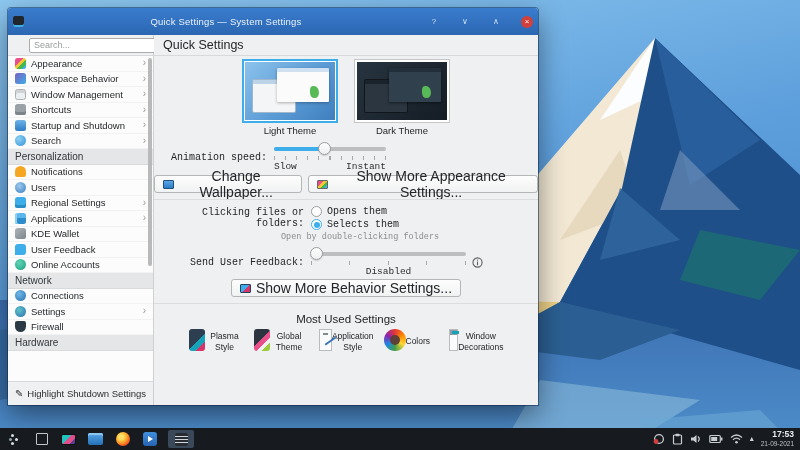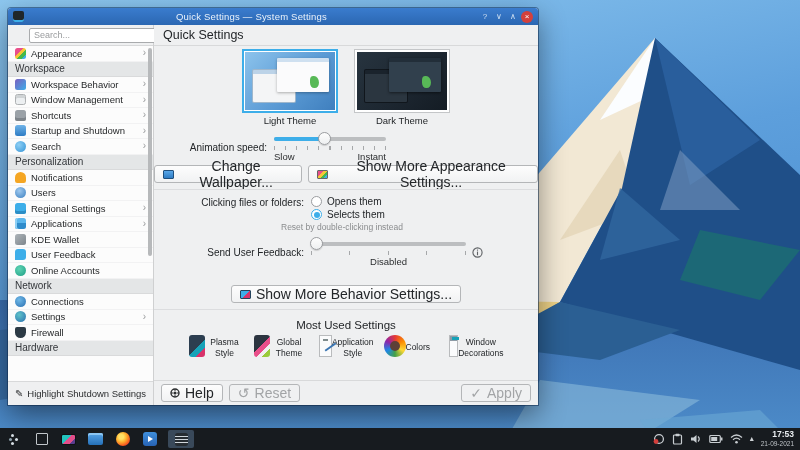--- a/index.html
+++ b/index.html
@@ -5,22 +5,22 @@
   * { margin:0; padding:0; box-sizing:border-box; }
   html,body { width:800px; height:450px; overflow:hidden; }
   body { font-family:"Liberation Sans", sans-serif; }
   #stage { position:relative; width:800px; height:450px; overflow:hidden; background:#5b9bd5; }
   #wallpaper { position:absolute; inset:0; }
 
   
   .window { position:absolute; left:8px; top:8px; width:530px; height:397px;
     background:#eff0f1; box-shadow:0 10px 28px rgba(0,0,0,.45), 0 0 0 1px rgba(18,55,100,.55);
     border-radius:3px 3px 0 0; display:flex; flex-direction:column; }
-  .titlebar { height:17px; background:linear-gradient(#3a7cce,#2b67b2); border-radius:3px 3px 0 0;
-    display:flex; align-items:center; padding:0 5px; color:#eaf2fb; font-size:9.5px; gap:2px; }
+  .titlebar { height:27px; background:linear-gradient(#3a7cce,#2b67b2); border-radius:3px 3px 0 0;
+    display:flex; align-items:center; padding:0 5px; color:#eaf2fb; font-size:9.5px; gap:19px; }
   .win-icon { width:11px; height:11px; border-radius:2px; background:#20262b;
     box-shadow:inset 0 -2px 0 #3daee9; flex:none; }
   .tb-title { flex:1; text-align:center; letter-spacing:.2px; }
   .tb-btn { width:12px; text-align:center; color:#cfe0f2; font-size:8px; cursor:default; }
   .tb-close { width:12px; height:12px; border-radius:50%; background:#d3403c; color:#fff;
     font-size:8px; line-height:12px; text-align:center; }
 
   .win-body { flex:1; display:flex; min-height:0; }
 
   
@@ -63,21 +63,21 @@
   .prev.light { background:linear-gradient(135deg,#8cc3ec 0%,#5b9bd5 55%,#3f7fbe 100%); }
   .prev.dark  { background:linear-gradient(135deg,#27343f 0%,#1d2731 55%,#141c24 100%); }
   .mw { position:absolute; border-radius:1px; }
   .mw1l { left:8px; top:18px; width:42px; height:32px; background:#f4f5f6; box-shadow:0 0 0 1px #9fb7cc; border-top:4px solid #bcd3e8; }
   .mw2l { right:6px; top:6px; width:52px; height:34px; background:#fbfbfc; box-shadow:0 1px 3px rgba(0,0,0,.3); border-top:4px solid #cfe0f0; }
   .mw1d { left:8px; top:18px; width:42px; height:32px; background:#2b3640; box-shadow:0 0 0 1px #10161c; border-top:4px solid #1a232c; }
   .mw2d { right:6px; top:6px; width:52px; height:34px; background:#31404d; box-shadow:0 1px 3px rgba(0,0,0,.5); border-top:4px solid #222e39; }
   .blob { position:absolute; right:16px; top:24px; width:9px; height:12px; background:#58b957; border-radius:40% 60% 50% 50%; }
   .theme-label { margin-top:2px; font-size:9.5px; color:#232629; }
 
-  .form-row { display:flex; align-items:center; width:100%; }
+  .form-row { display:flex; align-items:center; width:100%;font-family:Liberation Mono, monospace; }
   .flabel { width:113px; text-align:right; font-size:10px; color:#232629; flex:none; }
   .gap { width:7px; flex:none; }
 
   .slider { position:relative; height:13px; }
   .track { position:absolute; top:5px; left:0; right:0; height:4px; border-radius:2px; background:#bcbec0; }
   .fill { position:absolute; top:5px; left:0; height:4px; border-radius:2px; background:#3daee9; }
   .handle { position:absolute; top:0; width:13px; height:13px; border-radius:50%;
     background:linear-gradient(#fdfdfd,#eef0f1); border:1px solid #9b9da0; box-shadow:0 1px 1px rgba(0,0,0,.15); }
   .ticks { height:4px; margin-top:1px; background-image:repeating-linear-gradient(90deg,#a6a8aa 0 1px,transparent 1px 11.1px); }
   .ticks.fb { background-image:repeating-linear-gradient(90deg,#a6a8aa 0 1px,transparent 1px 38.4px); }
@@ -209,21 +209,20 @@
           <input class="search" placeholder="Search..." style="">
           <div class="home">⌂</div>
         </div>
 
         <div class="side-list">
           <div class="s-item">
             <span class="si" style="background:linear-gradient(135deg,#e94f8a 0 38%,#f4c636 38% 58%,#45b94b 58% 78%,#3daee9 78%)"></span>
             <span>Appearance</span>
             <span class="arrow">›</span>
           </div>
-          <div class="s-sec">Workspace</div>
           <div class="s-item">
             <span class="si" style="background:linear-gradient(135deg,#7a5fc0,#3daee9)"></span>
             <span>Workspace Behavior</span>
             <span class="arrow">›</span>
           </div>
           <div class="s-item">
             <span class="si" style="background:#eceff1;border:1px solid #aeb1b3;box-shadow:inset 0 3px 0 #cfd3d5"></span>
             <span>Window Management</span>
             <span class="arrow">›</span>
           </div>
@@ -360,21 +359,21 @@
             <span class="gap"></span>
             <div class="opts">
               <label class="opt">
                 <span class="radio"></span>
                 <span>Opens them</span>
               </label>
               <label class="opt">
                 <span class="radio on"></span>
                 <span>Selects them</span>
               </label>
-              <div class="hint">Reset by double-clicking instead</div>
+              <div class="hint">Open by double-clicking folders</div>
             </div>
           </div>
 
           <div class="form-row" style="margin-top:5px">
             <span class="flabel" style="width:150px">Send User Feedback:</span>
             <span class="gap"></span>
             <div style="width:155px">
               <div class="slider">
                 <div class="track"></div>
                 <div class="handle" style="left:-1px"></div>
@@ -382,21 +381,21 @@
               <div class="ticks fb"></div>
               <div class="fb-value">Disabled</div>
             </div>
             <svg class="info-ic" viewBox="0 0 12 12">
               <circle cx="6" cy="6" r="5" fill="none" stroke="#5f6265" stroke-width="1.2"></circle>
               <rect x="5.4" y="5" width="1.2" height="4" fill="#5f6265"></rect>
               <rect x="5.4" y="2.8" width="1.2" height="1.2" fill="#5f6265"></rect>
             </svg>
           </div>
 
-          <button class="btn" style="margin-top:18px">
+          <button class="btn" style="margin-top:2px">
             <span class="bicon bi-behav"></span>
             <span>Show More Behavior Settings...</span>
           </button>
 
           <div class="sep"></div>
 
           <div class="mu-title">Most Used Settings</div>
           <div class="mu-row">
             <div class="mu-item">
               <div class="mu-icon mi-plasma"></div>
@@ -414,39 +413,20 @@
               <div class="mu-icon mi-colors"></div>
               <div class="mu-label">Colors</div>
             </div>
             <div class="mu-item">
               <div class="mu-icon mi-windeco"></div>
               <div class="mu-label">Window Decorations</div>
             </div>
           </div>
         </div>
 
-        <div class="main-footer">
-          <button class="btn">
-            <svg class="fi" viewBox="0 0 10 10">
-              <circle cx="5" cy="5" r="4" fill="none" stroke="#2c2e30" stroke-width="1.4"></circle>
-              <circle cx="5" cy="5" r="1.6" fill="#2c2e30"></circle>
-              <path d="M5 1v2M5 7v2M1 5h2M7 5h2" stroke="#2c2e30" stroke-width="1"></path>
-            </svg>
-            <span>Help</span>
-          </button>
-          <button class="btn disabled">
-            <span>↺</span>
-            <span>Reset</span>
-          </button>
-          <div class="spacer"></div>
-          <button class="btn disabled">
-            <span>✓</span>
-            <span>Apply</span>
-          </button>
-        </div>
       </div>
     </div>
   </div>
 
   <div class="taskbar">
     <div class="tb-item">
         <div class="launch"></div>
       </div>
     <div class="tb-item">
         <div class="pager"></div>

